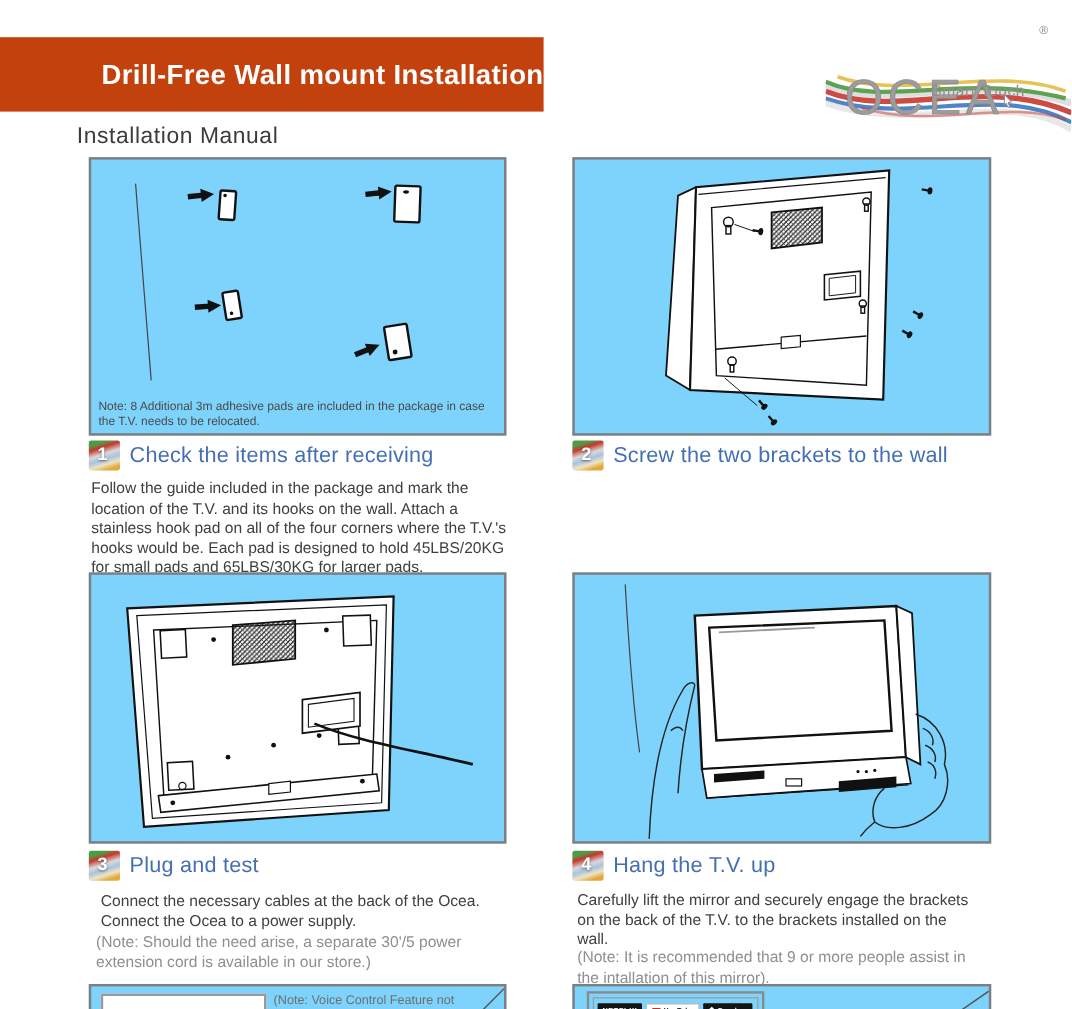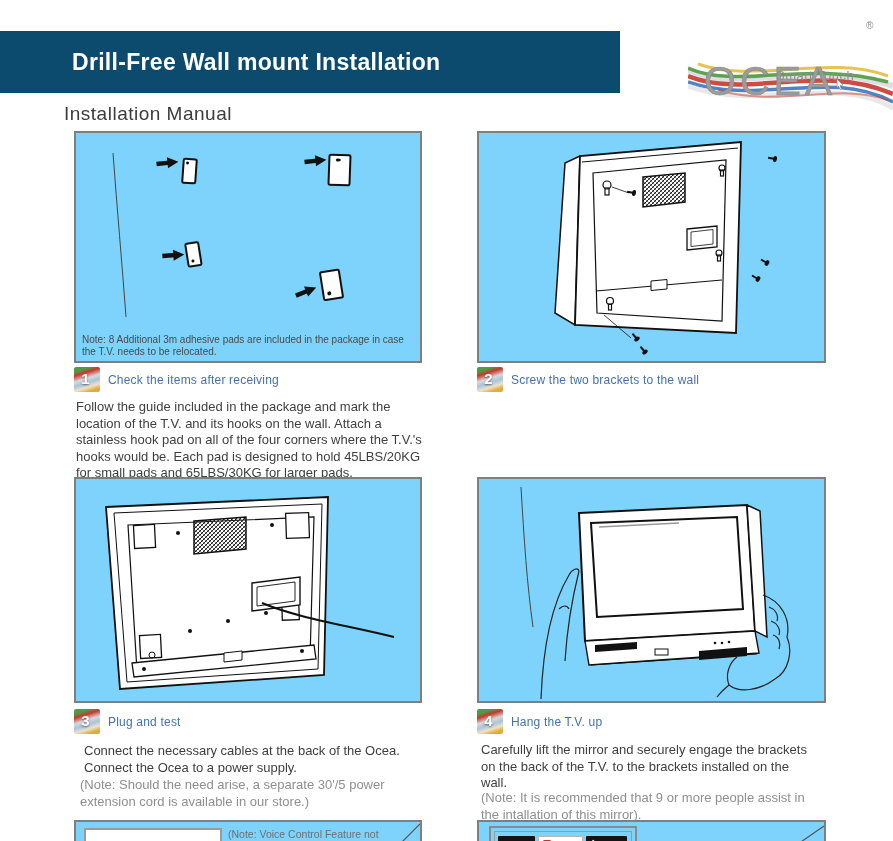--- a/index.html
+++ b/index.html
@@ -1,20 +1,20 @@
 <!DOCTYPE html>
 <html><head>
 <meta charset="utf-8">
 <style>
   html,body{margin:0;padding:0;background:#ffffff;}
   .page{position:relative;width:893px;height:841px;background:#fff;overflow:hidden;
         font-family:"Liberation Sans",sans-serif;}
 
   
-  .topbar{position:absolute;left:0;top:31px;width:620px;height:62px;background:#0c4a6e;}
+  .topbar{position:absolute;left:0;top:31px;width:453px;height:62px;background:#c2410c;text-align:right;}
   .topbar h1{margin:0;padding:18px 0 0 72px;font-size:23px;line-height:26px;color:#fff;
              font-weight:bold;letter-spacing:.3px;}
   .subtitle{position:absolute;left:64px;top:103px;font-size:19px;color:#3c3c3c;letter-spacing:.5px;}
 
   
   .logo{position:absolute;left:688px;top:4px;width:205px;height:114px;}
   .logo .brand{position:absolute;left:16px;top:18px;font-size:41px;letter-spacing:4px;
                color:#9c9c9c;-webkit-text-stroke:0.6px #8a8a8a;font-weight:400;margin-top:36px;}
   .logo .reg{position:absolute;left:178px;top:16px;font-size:10px;color:#8c8c8c;}
   .logo .tagline{position:absolute;left:88px;top:64px;font-size:13px;color:#8f8f8f;letter-spacing:.5px;}
@@ -35,21 +35,21 @@
 
   
   .step-head{position:absolute;display:flex;align-items:center;gap:8px;height:27px;}
   #head1{left:74px;top:366px;} #head2{left:477px;top:366px;}
   #head3{left:74px;top:708px;} #head4{left:477px;top:708px;}
   .step-badge{position:relative;width:26px;height:25px;border-radius:2px;display:inline-block;
      background:linear-gradient(162deg,#4f9b44 0%,#4f9b44 16%,#c8372d 28%,#d9d9d9 46%,
                 #a9c4df 60%,#eee3c4 74%,#e2a93b 88%,#e2a93b 100%);}
   .step-badge span{position:absolute;left:0;right:3px;top:3px;text-align:center;font-size:15px;
      font-weight:bold;color:#fff;text-shadow:0 1px 2px rgba(0,0,0,.5);}
-  .step-title{font-size:12px;color:#4470b3;letter-spacing:.2px;}
+  .step-title{font-size:18px;color:#4470b3;letter-spacing:.2px;}
 
   
   .body{position:absolute;margin:4px;font-size:13px;line-height:16.6px;color:#3f3f3f;
         white-space:pre-line;width:400px;}
   .note{color:#8f8f8f;}
   #body1{left:72px;top:395px;}  #body2{left:476px;top:396px;}
   #body3{left:80px;top:739px;}  #note3{left:76px;top:773px;}
   #body4{left:477px;top:738px;} #note4{left:477px;top:786px;}
 
   

